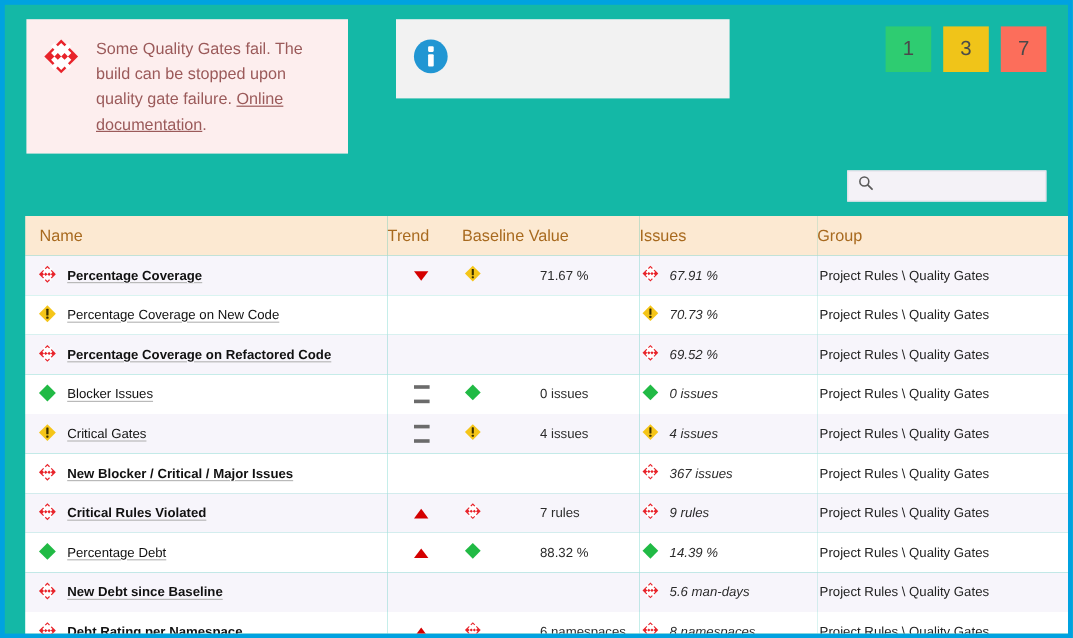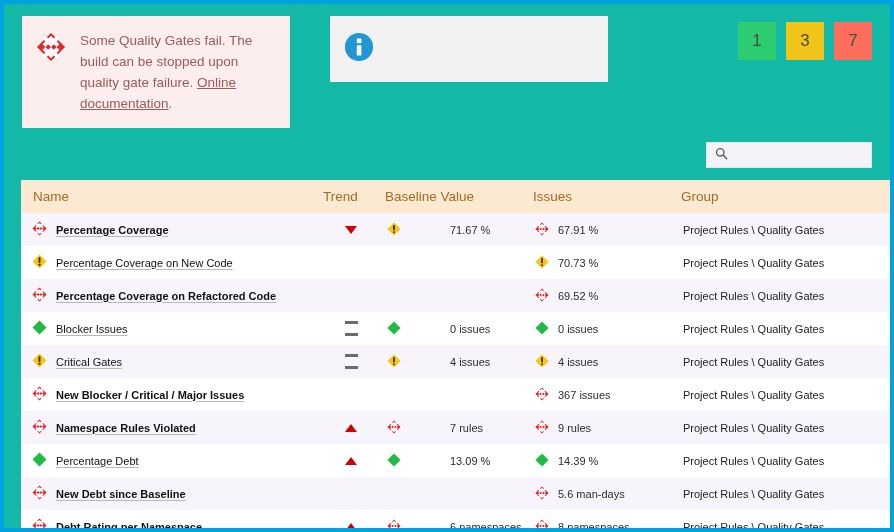--- a/index.html
+++ b/index.html
@@ -156,21 +156,21 @@
   td.name-cell .gate-name {
     text-decoration: underline;
     text-decoration-color: #b9b9b9;
     text-underline-offset: 2px;
     color: #111;
     cursor: pointer;
   }
   td.name-cell .gate-name.bold { font-weight: bold; }
   td.trend-cell .cell { justify-content: flex-start; padding-left: 22px; }
   td.base-cell .cell { padding-left: 2px; gap: 40px; }
-  td.value-cell .cell { padding-left: 2px; }
+  td.value-cell .cell { padding-left: 2px; font-style: italic; }
   td.group-cell .cell { padding-left: 2px; }
   .grouptext { color: #222; }
 
   
   .tri-down {
     width: 0; height: 0;
     border-left: 6px solid transparent;
     border-right: 6px solid transparent;
     border-top: 8px solid #d40000;
   }
@@ -485,21 +485,21 @@
               </td>
             </tr>
             <tr class="odd">
               <td class="name-cell">
                 <div class="cell">
                   <span class="ic"><svg width="15" height="15" viewBox="0 0 32 32">
                       <polygon points="16,1 31,16 16,31 1,16" fill="#e8232a"></polygon>
                       <polygon points="16,4 13,7 10,4 7,7 10,10 7,13 10,16 13,13 16,16 19,13 22,16 25,13 22,10 25,7 22,4 19,7" fill="#ffffff"></polygon>
                       <polygon points="16,16 13,19 10,16 7,19 10,22 7,25 10,28 13,25 16,28 19,25 22,28 25,25 22,22 25,19 22,16 19,19" fill="#ffffff"></polygon>
                     </svg></span>
-                  <span class="gate-name bold">Namespace Rules Violated</span>
+                  <span class="gate-name bold">Critical Rules Violated</span>
                 </div>
               </td>
               <td class="trend-cell">
                 <div class="cell">
                   <span class="tri-up"></span>
                 </div>
               </td>
               <td class="base-cell">
                 <div class="cell">
                   <span class="ic"><svg width="14" height="14" viewBox="0 0 32 32">
@@ -538,21 +538,21 @@
               <td class="trend-cell">
                 <div class="cell">
                   <span class="tri-up"></span>
                 </div>
               </td>
               <td class="base-cell">
                 <div class="cell">
                   <span class="ic"><svg width="14" height="14" viewBox="0 0 32 32">
                       <polygon points="16,1 31,16 16,31 1,16" fill="#21ba45"></polygon>
                     </svg></span>
-                  <span>13.09 %</span>
+                  <span>88.32 %</span>
                 </div>
               </td>
               <td class="value-cell">
                 <div class="cell">
                   <span class="ic"><svg width="14" height="14" viewBox="0 0 32 32">
                       <polygon points="16,1 31,16 16,31 1,16" fill="#21ba45"></polygon>
                     </svg></span>
                   <span>14.39 %</span>
                 </div>
               </td>

